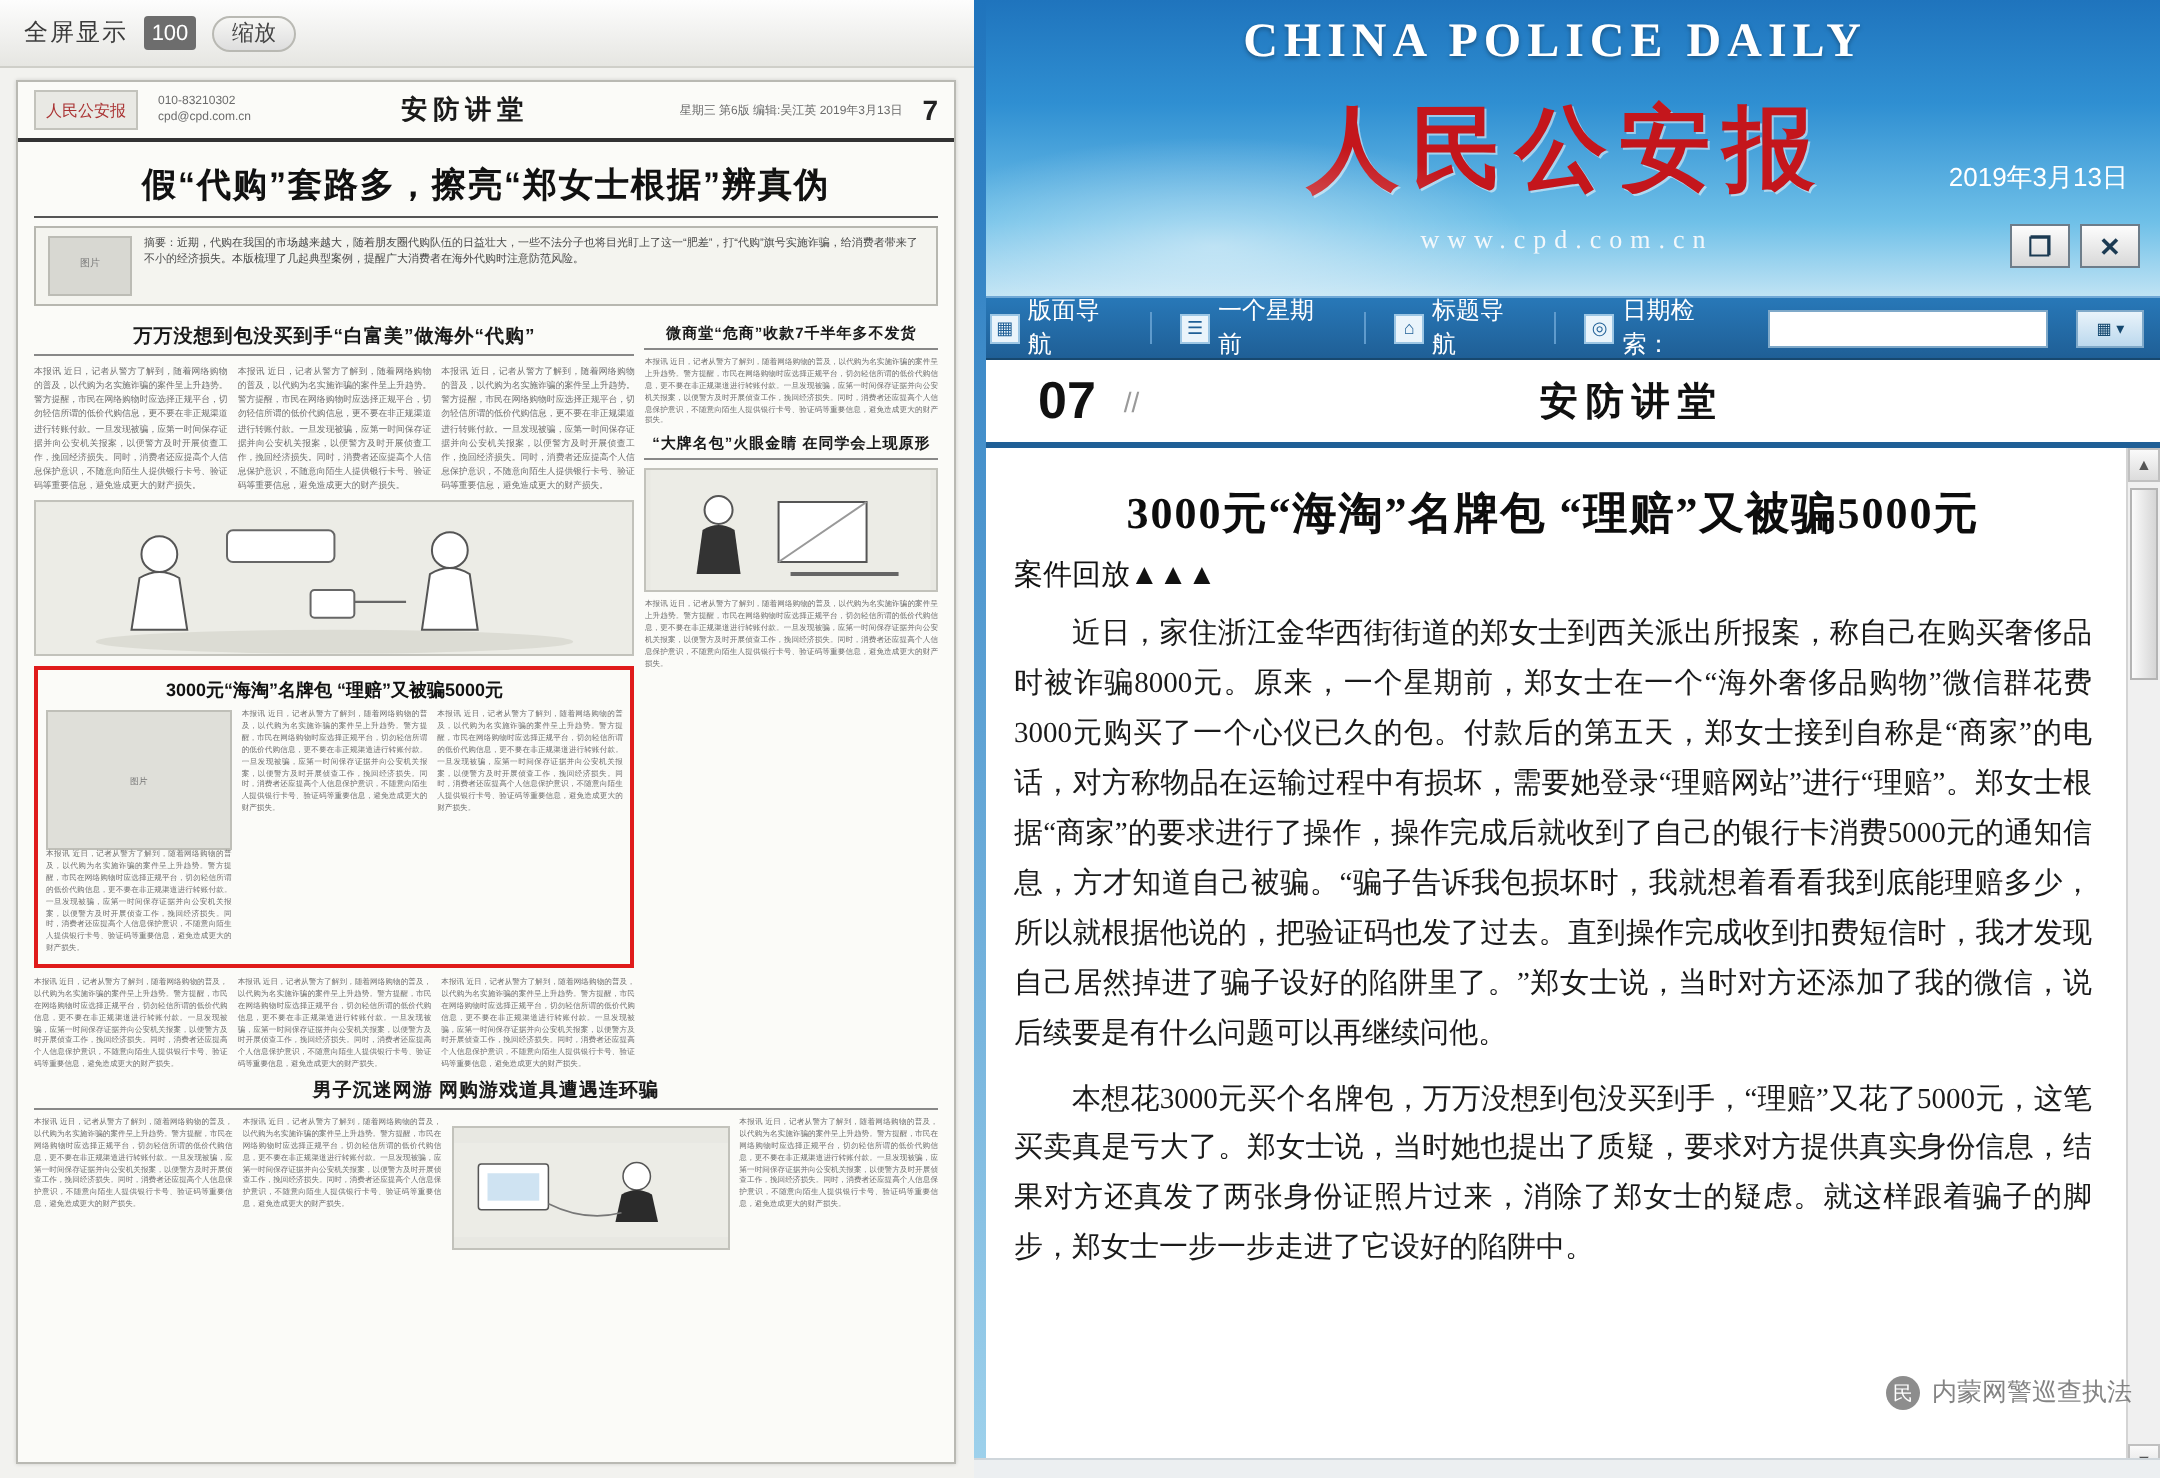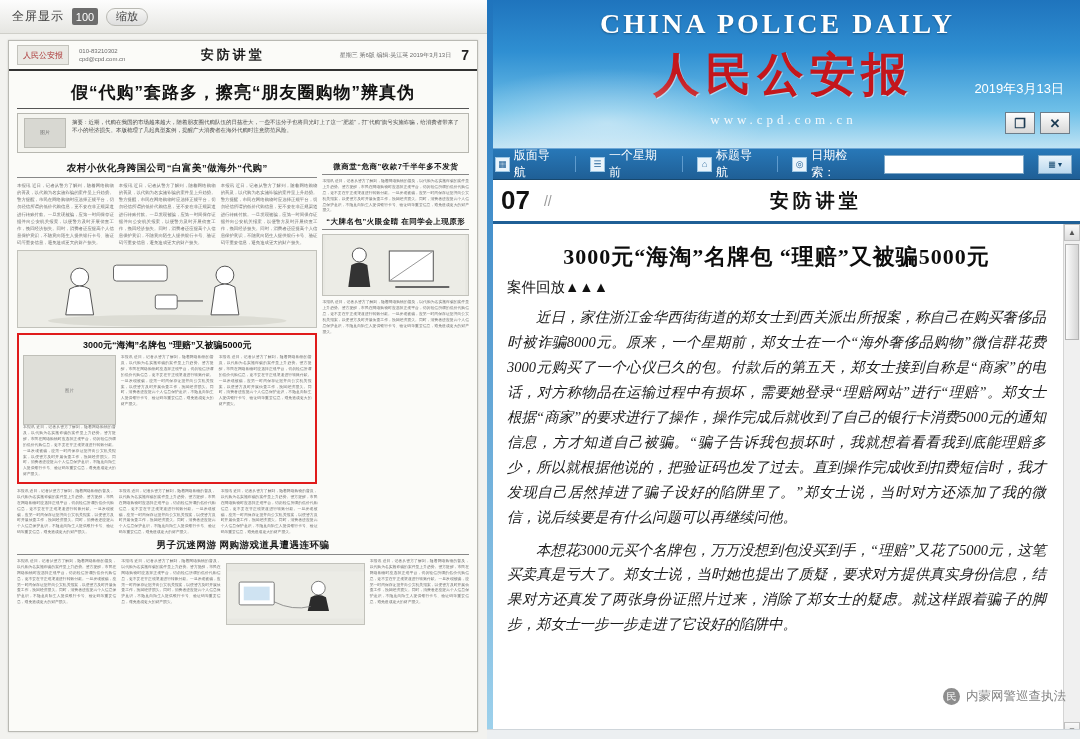--- a/index.html
+++ b/index.html
@@ -119,21 +119,21 @@
     position: relative; height: 148px;
     background: linear-gradient(180deg,#1f74bd 0%, #2f8fd2 35%, #6fc0e8 75%, #bfe3f4 100%);
     overflow: hidden;
   }
   .banner:after {
     content: ""; position: absolute; left: -40px; bottom: -30px; width: 320px; height: 110px;
     background: radial-gradient(ellipse at center, rgba(255,255,255,.45), rgba(255,255,255,0) 70%);
   }
   .banner-en {
     position: absolute; top: 8px; left: 0; right: 12px; text-align: center;
-    font-size: 28px; font-weight: bold; color: #ffffff; letter-spacing: 3px;
+    font-size: 24px; font-weight: bold; color: #ffffff; letter-spacing: 3px;
     text-shadow: 0 1px 2px rgba(0,0,0,.35);
     font-family: "Liberation Serif", serif;
   }
   .banner-cn {
     position: absolute; top: 44px; left: 0; right: 0; text-align: center;
     font-size: 46px; font-weight: bold; color: #c4161c; letter-spacing: 6px;
     font-family: "Liberation Serif", serif;
     text-shadow: 1px 1px 0 rgba(255,255,255,.5);
   }
   .banner-url {
@@ -167,21 +167,21 @@
     width: 140px; height: 19px; background: #fff; border: 1px solid #7fa9c9;
   }
   .date-btn {
     width: 34px; height: 19px; background: linear-gradient(#e9f3fa,#bcd9ee);
     border: 1px solid #7fa9c9; display: flex; align-items: center; justify-content: center;
     gap: 2px; font-size: 8px; color: #14486f;
   }
 
   .page-head {
     height: 44px; display: flex; align-items: center; gap: 14px;
-    padding: 0 14px; border-bottom: 3px solid #1f5f96; background: #fff;
+    padding: 0 32px; border-bottom: 3px solid #1f5f96; background: #fff;
   }
   .page-num { font-size: 26px; font-weight: bold; color: #111; }
   .page-slash { color: #9a9a9a; font-size: 14px; }
   .page-sec {
     flex: 1; text-align: center; font-size: 19px; font-weight: bold;
     color: #111; letter-spacing: 4px;
   }
 
   .article-area {
     position: relative; height: calc(739px - 148px - 32px - 44px);
@@ -198,21 +198,20 @@
     font-family: "Liberation Serif", serif;
   }
   .art-kicker {
     margin-top: 4px; font-size: 14.5px; color: #111; font-weight: normal;
     font-family: "Liberation Serif", serif;
   }
   .art-p {
     margin-top: 8px; font-size: 14.5px; line-height: 1.72; color: #1a1a1a;
     text-align: justify; text-indent: 2em;
     font-family: "Liberation Serif", serif;
-    font-style: italic;
   }
 
   
   .scrollbar {
     position: absolute; right: 0; top: 0; width: 17px; height: 100%;
     background: #f0f0f0; border-left: 1px solid #d4d4d4;
   }
   .sb-arrow {
     height: 17px; background: linear-gradient(#fafafa,#dcdcdc);
     border: 1px solid #c0c0c0; display: flex; align-items: center; justify-content: center;
@@ -263,32 +262,32 @@
         <div class="mast-logo">人民公安报</div>
         <div class="mast-small" style="white-space:pre-line">010-83210302
 cpd@cpd.com.cn</div>
         <div class="mast-center">安防讲堂</div>
         <div class="mast-meta">星期三 第6版  编辑:吴江英  2019年3月13日</div>
         <div class="mast-pageno">7</div>
       </div>
 
       <div class="sheet-body">
 
-        <div class="headline-main">假“代购”套路多，擦亮“朋友圈购物”辨真伪</div>
+        <div class="headline-main">假“代购”套路多，擦亮“郑女士根据”辨真伪</div>
         <div class="rule-thin"></div>
 
         <div class="abstract-box">
           <div class="abstract-thumb">图片</div>
           <div>摘要：近期，代购在我国的市场越来越大，随着朋友圈代购队伍的日益壮大，一些不法分子也将目光盯上了这一“肥差”，打“代购”旗号实施诈骗，给消费者带来了不小的经济损失。本版梳理了几起典型案例，提醒广大消费者在海外代购时注意防范风险。</div>
         </div>
 
         <div class="cols-row">
 
           <div class="col" style="flex:2.05">
-            <div class="sub-head">农村小伙化身跨国公司“白富美”做海外“代购”</div>
+            <div class="sub-head">万万没想到包没买到手“白富美”做海外“代购”</div>
             <div class="cols-row">
               <div class="col">
                   <div class="fake-text">本报讯 近日，记者从警方了解到，随着网络购物的普及，以代购为名实施诈骗的案件呈上升趋势。警方提醒，市民在网络购物时应选择正规平台，切勿轻信所谓的低价代购信息，更不要在非正规渠道进行转账付款。一旦发现被骗，应第一时间保存证据并向公安机关报案，以便警方及时开展侦查工作，挽回经济损失。同时，消费者还应提高个人信息保护意识，不随意向陌生人提供银行卡号、验证码等重要信息，避免造成更大的财产损失。</div>
                 </div>
               <div class="col">
                   <div class="fake-text">本报讯 近日，记者从警方了解到，随着网络购物的普及，以代购为名实施诈骗的案件呈上升趋势。警方提醒，市民在网络购物时应选择正规平台，切勿轻信所谓的低价代购信息，更不要在非正规渠道进行转账付款。一旦发现被骗，应第一时间保存证据并向公安机关报案，以便警方及时开展侦查工作，挽回经济损失。同时，消费者还应提高个人信息保护意识，不随意向陌生人提供银行卡号、验证码等重要信息，避免造成更大的财产损失。</div>
                 </div>
               <div class="col">
                   <div class="fake-text">本报讯 近日，记者从警方了解到，随着网络购物的普及，以代购为名实施诈骗的案件呈上升趋势。警方提醒，市民在网络购物时应选择正规平台，切勿轻信所谓的低价代购信息，更不要在非正规渠道进行转账付款。一旦发现被骗，应第一时间保存证据并向公安机关报案，以便警方及时开展侦查工作，挽回经济损失。同时，消费者还应提高个人信息保护意识，不随意向陌生人提供银行卡号、验证码等重要信息，避免造成更大的财产损失。</div>
                 </div>

